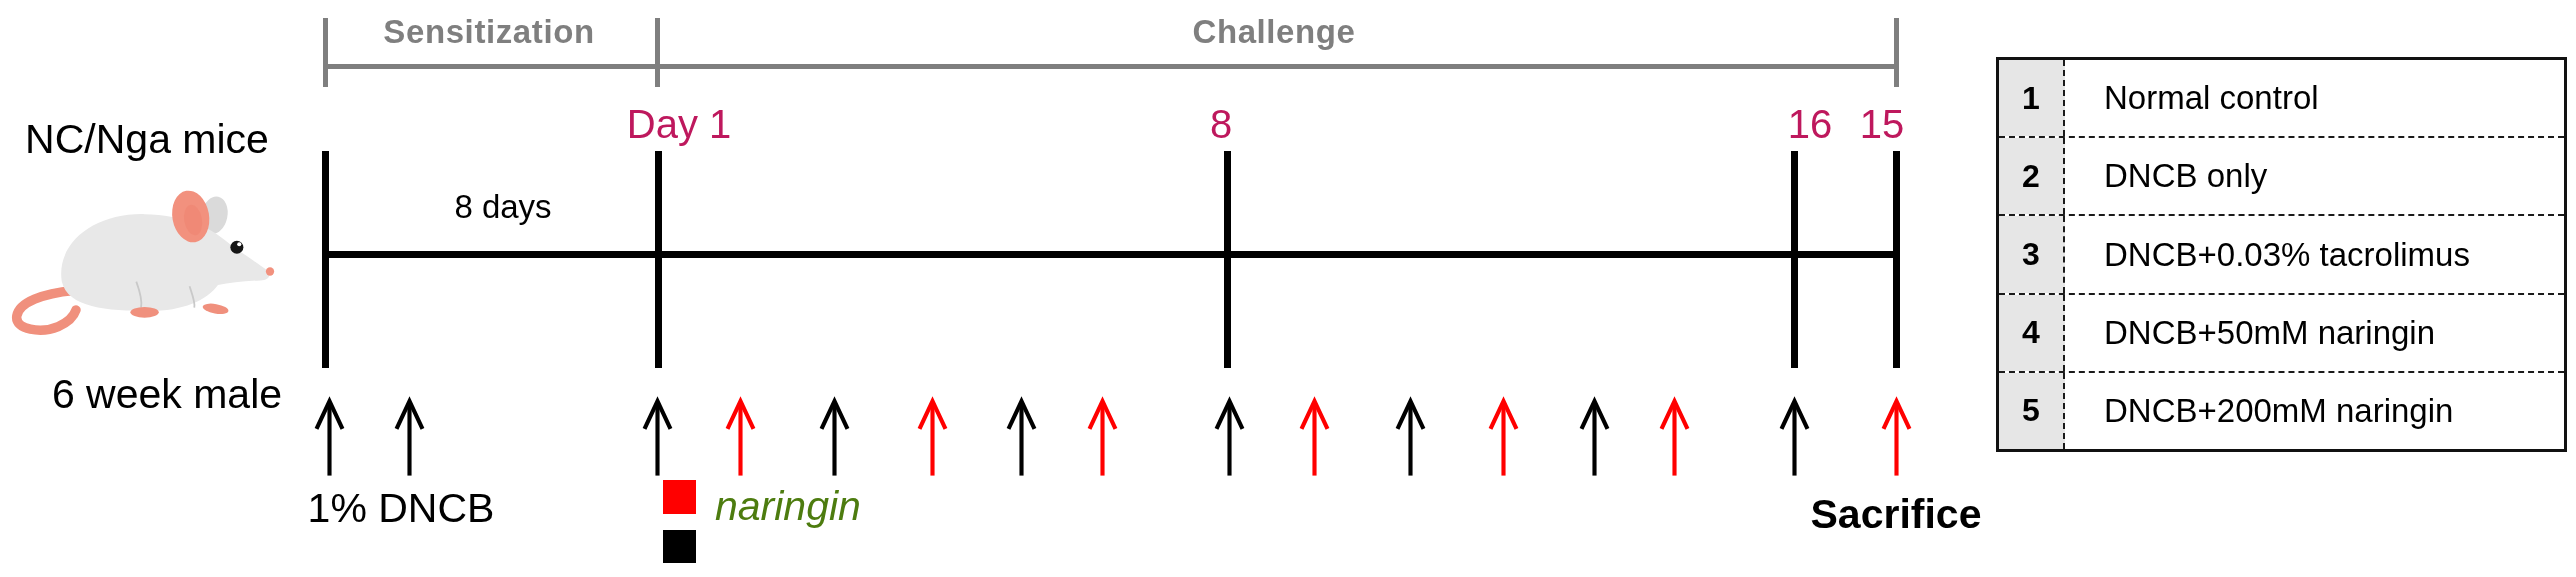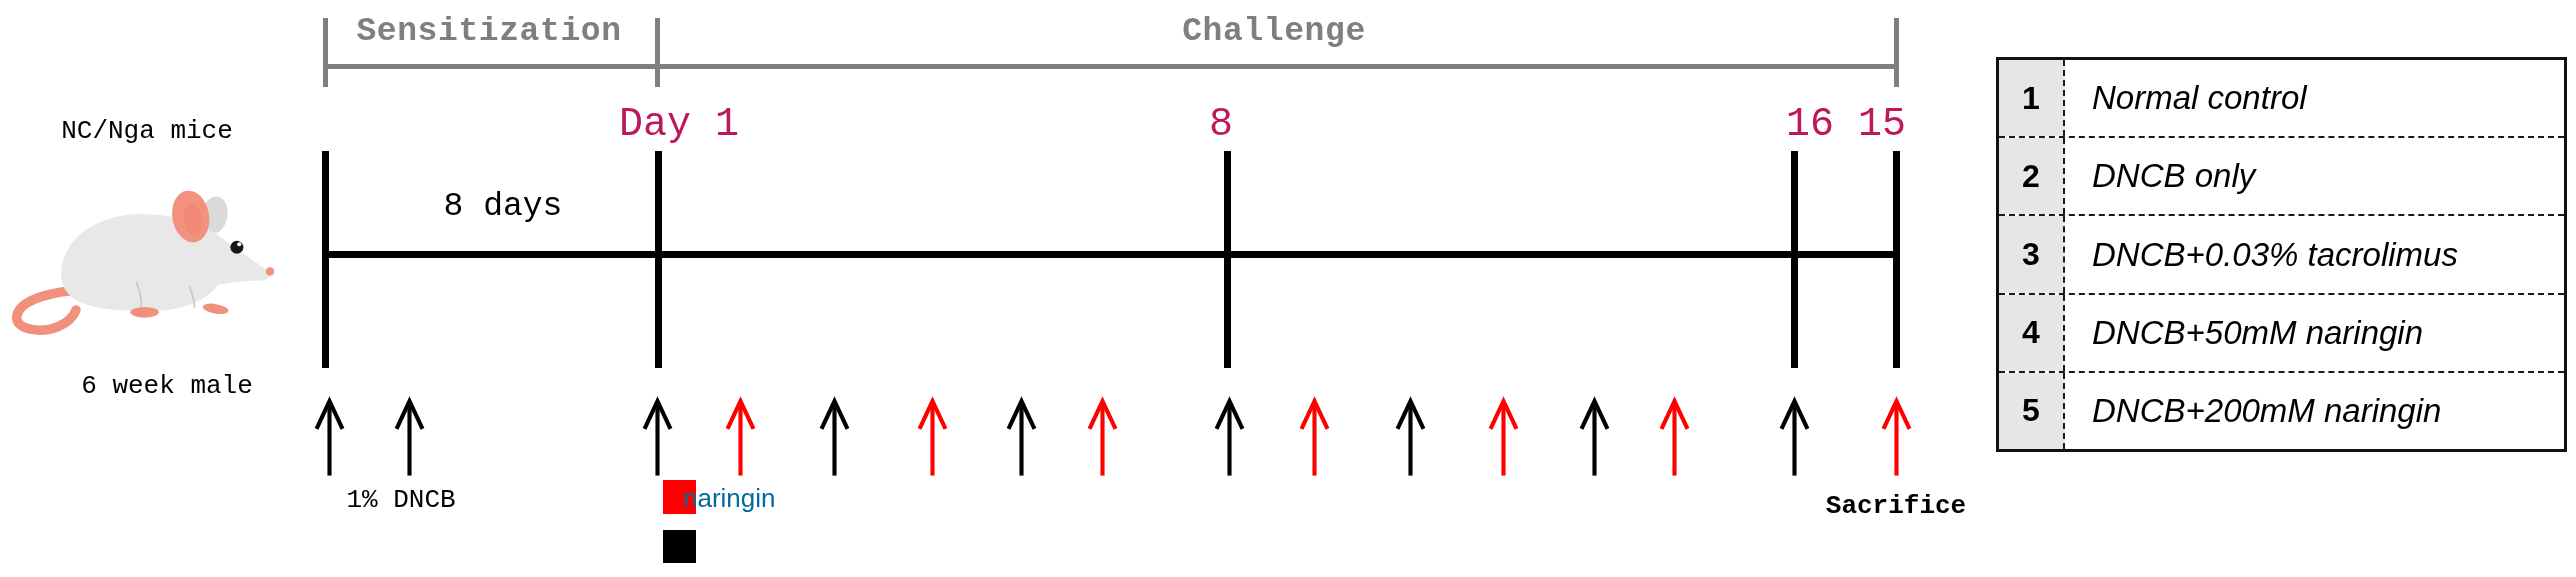--- a/index.html
+++ b/index.html
@@ -1,51 +1,51 @@
 <!DOCTYPE html>
 <html style="font-size:9.5px"><head>
 <meta charset="utf-8">
 <style>
   html,body{margin:0;padding:0;background:#ffffff;}
   body{width:2576px;height:577px;position:relative;overflow:hidden;
        font-family:"Liberation Sans","DejaVu Sans",sans-serif;color:#000;}
   .canvas{position:absolute;left:0;top:0;width:2576px;height:577px;background:#fff;}
   .abs{position:absolute;}
-  .cx{transform:translateX(-50%);white-space:nowrap;font-family:Liberation Mono, monospace;}
+  .cx{transform:translateX(-50%);white-space:nowrap;}
 
   
   .bracket-line{position:absolute;left:323px;top:64px;width:1575px;height:4.7px;background:#7f7f7f;}
   .bracket-tick{position:absolute;top:18px;width:4.7px;height:69px;background:#7f7f7f;}
   .phase-label{position:absolute;top:13px;font-size:33px;font-weight:bold;color:#7f7f7f;letter-spacing:0.6px;}
 
   
   .tl-line{position:absolute;left:325px;top:251px;width:1574px;height:6.5px;background:#000;}
   .tl-tick{position:absolute;top:151px;width:6.5px;height:217px;background:#000;}
   .day-label{position:absolute;top:102px;font-size:40px;color:#be185d;}
 
   
-  .txt58{font-size:26px;line-height:1.12;}
+  .txt58{font-size:41px;line-height:1.12;}
   .bold{font-weight:bold;}
 
   
   .arrow{position:absolute;top:395px;width:39px;height:82px;}
 
   
   .swatch{position:absolute;width:33px;}
 
   
   .groups-table{position:absolute;left:1996px;top:57px;width:571px;height:395px;
                 border:3px solid #111;background:#fff;box-sizing:border-box;
                 display:flex;flex-direction:column;}
   .g-row{flex:1 1 0;display:flex;align-items:stretch;min-height:0;}
   .g-row + .g-row{border-top:2.4px dashed #1a1a1a;}
   .g-num{width:64px;flex:0 0 64px;background:#e6e6e6;border-right:2.4px dashed #1a1a1a;
          display:flex;align-items:center;justify-content:center;
          font-weight:bold;font-size:32px;}
-  .g-label{flex:1;display:flex;align-items:center;padding-left:27px;font-size:33px;font-style:italic;}
+  .g-label{flex:1;display:flex;align-items:center;padding-left:39px;font-size:33px;}
 </style>
 </head>
 <body>
 
 <div class="canvas">
 
   <div class="bracket-line"></div>
   <div class="bracket-tick" style="left:323px;"></div>
   <div class="bracket-tick" style="left:655px;"></div>
   <div class="bracket-tick" style="left:1894px;"></div>
@@ -152,21 +152,21 @@
         </svg></div>
       <div class="arrow" style="left: 1877px;"><svg width="39" height="82" viewBox="0 0 66 138">
           <line x1="33" y1="136" x2="33" y2="12" stroke="#ff0000" stroke-width="7"></line>
           <polyline points="11,57 33,10 55,57" fill="none" stroke="#ff0000" stroke-width="7"></polyline>
         </svg></div>
     </div>
 
   <div class="abs cx txt58" style="left:401px;top:486px;">1% DNCB</div>
 
   <div class="swatch abs" style="left: 663px; top: 480px; height: 34px; background: rgb(255, 0, 0);"></div>
-  <div class="abs txt58" style="left:683px;top:484px;color:#0369a1;">naringin</div>
+  <div class="abs txt58" style="left:715px;top:484px;color:#4d7c0f;font-style:italic;">naringin</div>
 
   <div class="swatch abs" style="left: 663px; top: 530px; height: 33px; background: rgb(0, 0, 0);"></div>
 
   <div class="abs cx txt58 bold" style="left:1896px;top:492px;">Sacrifice</div>
 
   <div class="groups-table" id="groups-table">
       <div class="g-row">
         <div class="g-num" style="background: rgb(230, 230, 230);">1</div>
         <div class="g-label">Normal control</div>
       </div>

